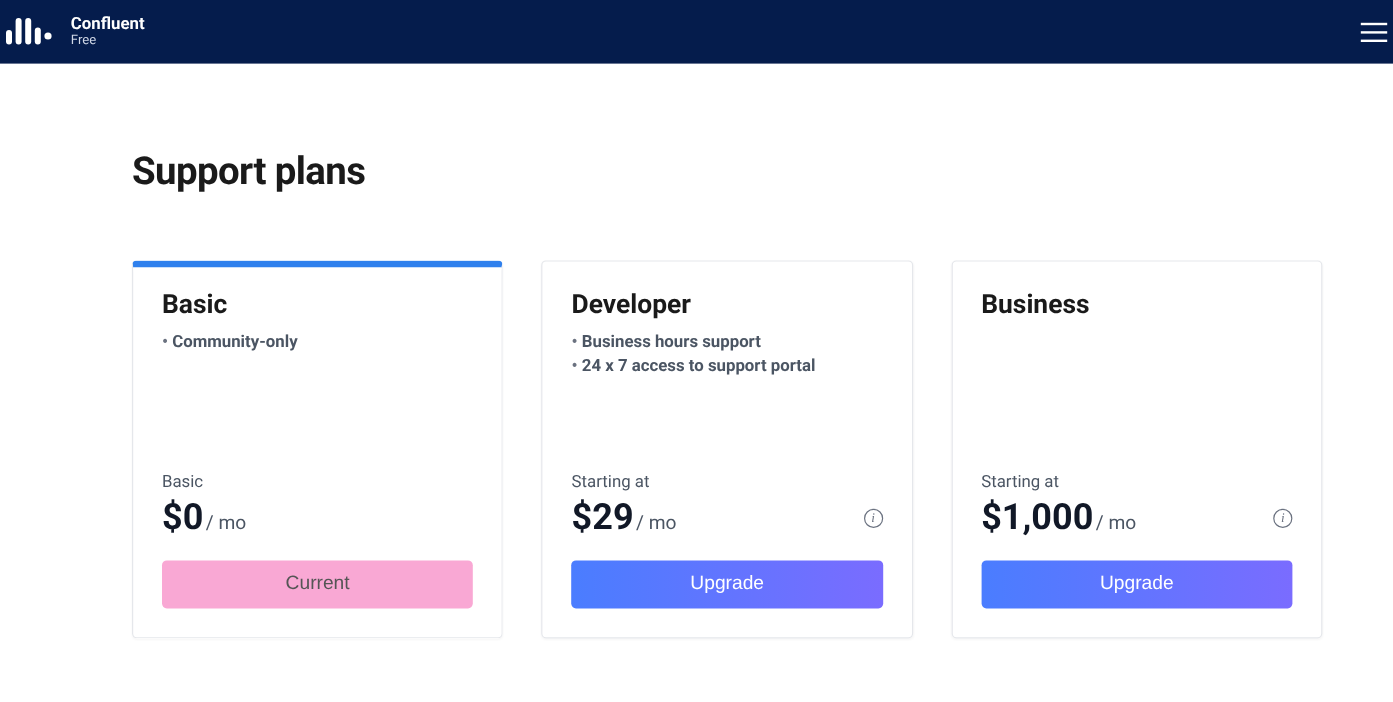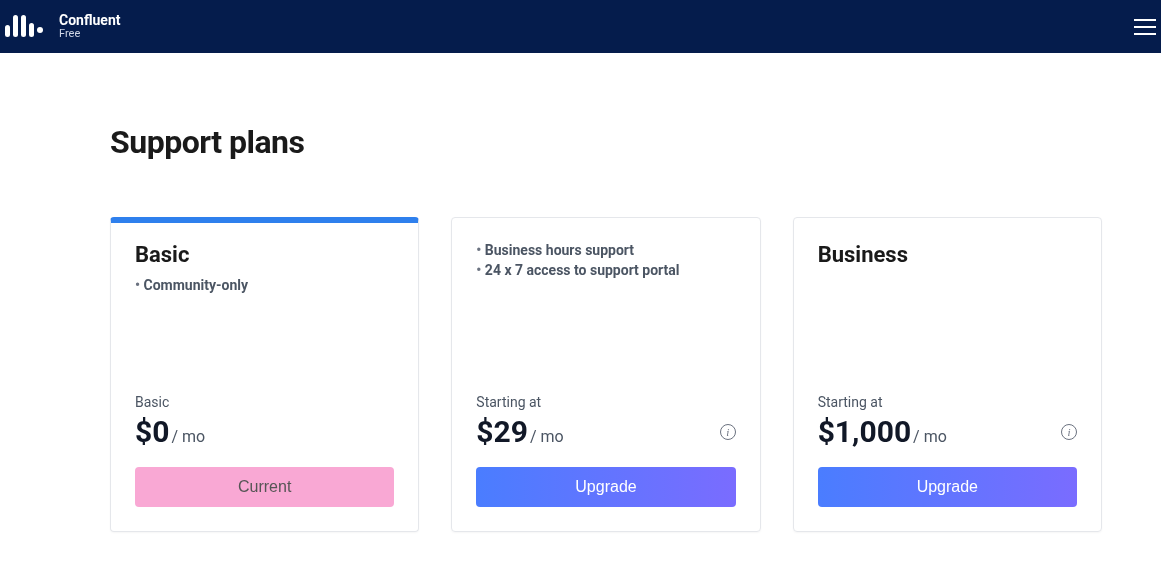--- a/index.html
+++ b/index.html
@@ -106,20 +106,21 @@
           <div class="price-inner">
             <span class="price">$0</span>
             <span class="per">/ mo</span>
           </div>
         </div>
         <button class="btn current-btn">Current</button>
       </div>
     </div>
 
     <div class="card">
+      <div class="card-title">Developer</div>
       <ul class="features">
         <li>Business hours support</li>
         <li>24 x 7 access to support portal</li>
       </ul>
       <div class="price-block">
         <div class="price-label">Starting at</div>
         <div class="price-line">
           <div class="price-inner">
             <span class="price">$29</span>
             <span class="per">/ mo</span>

